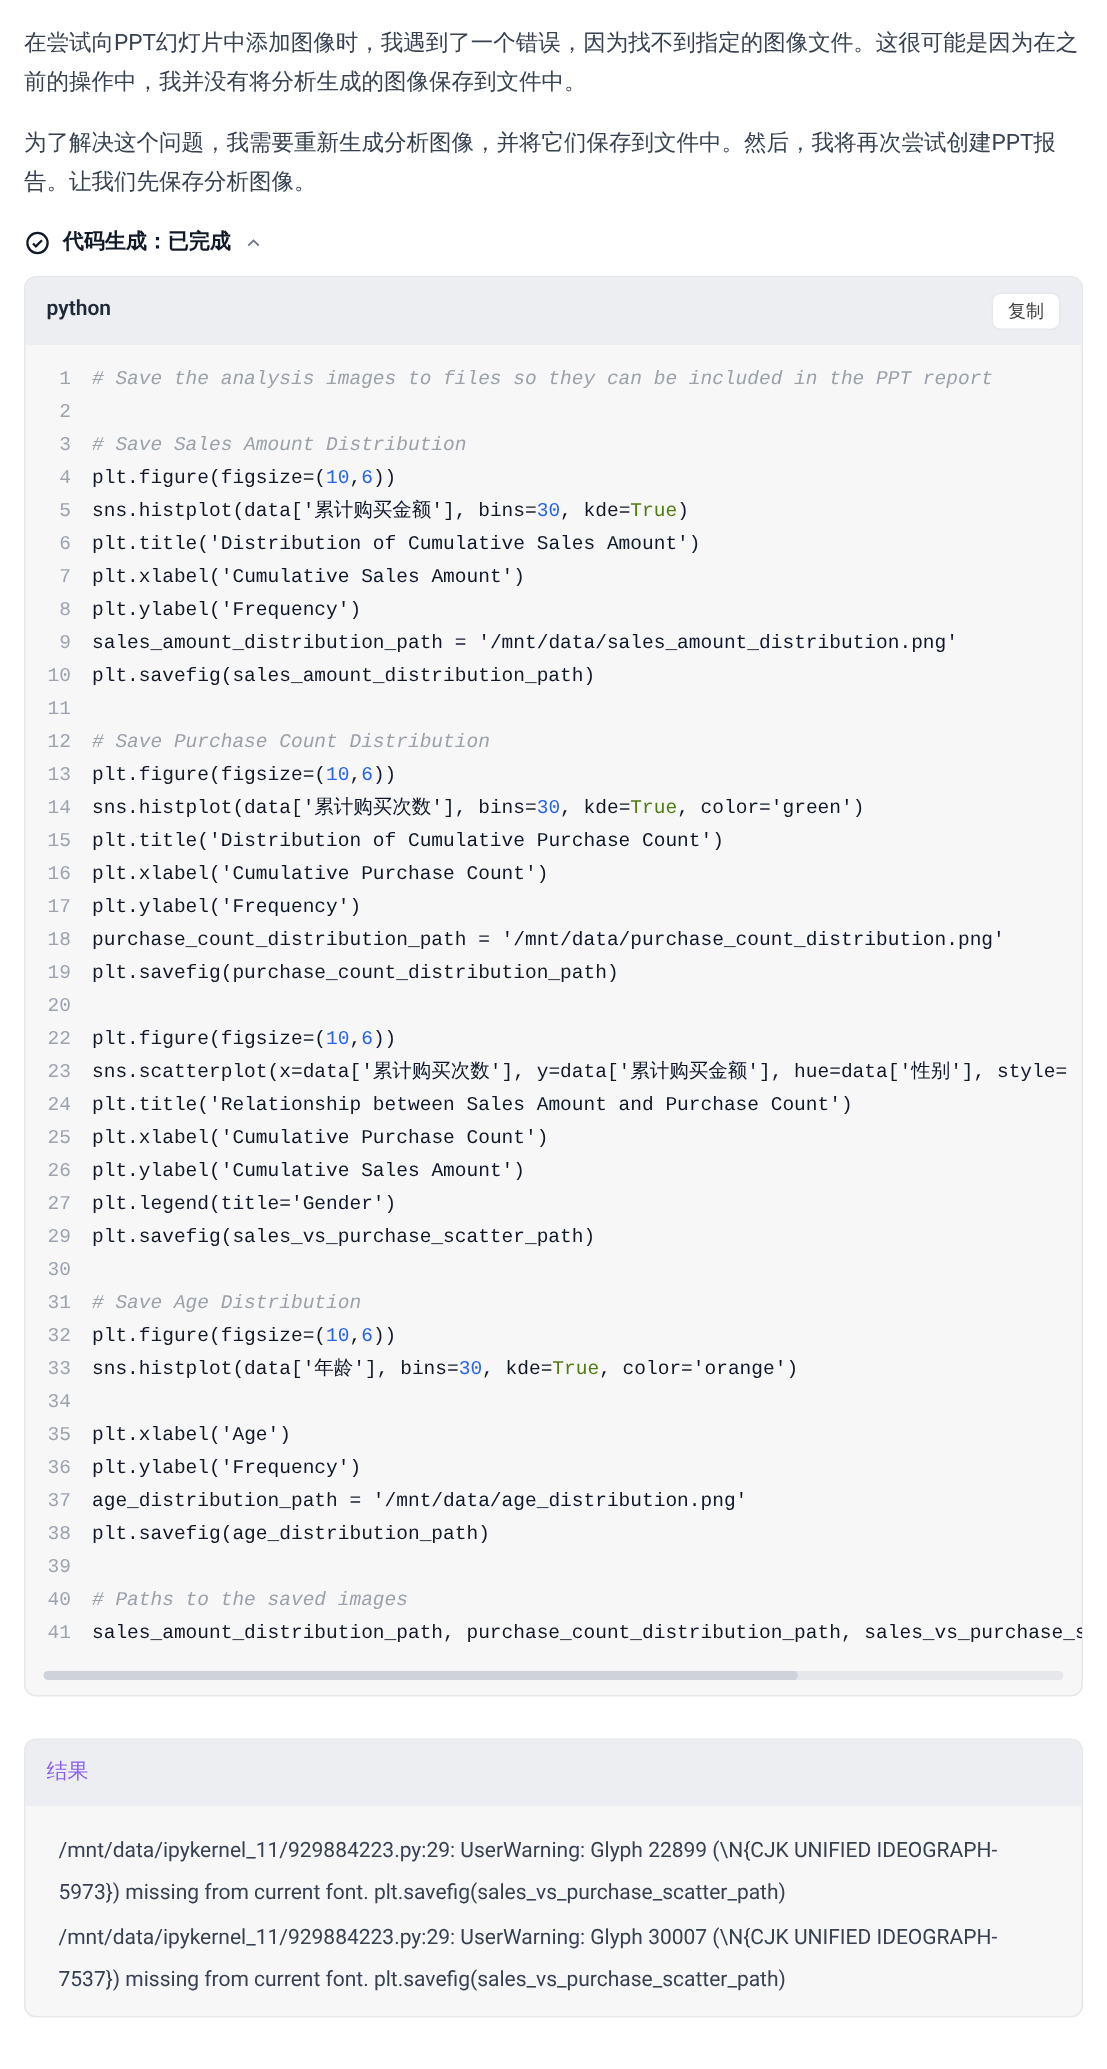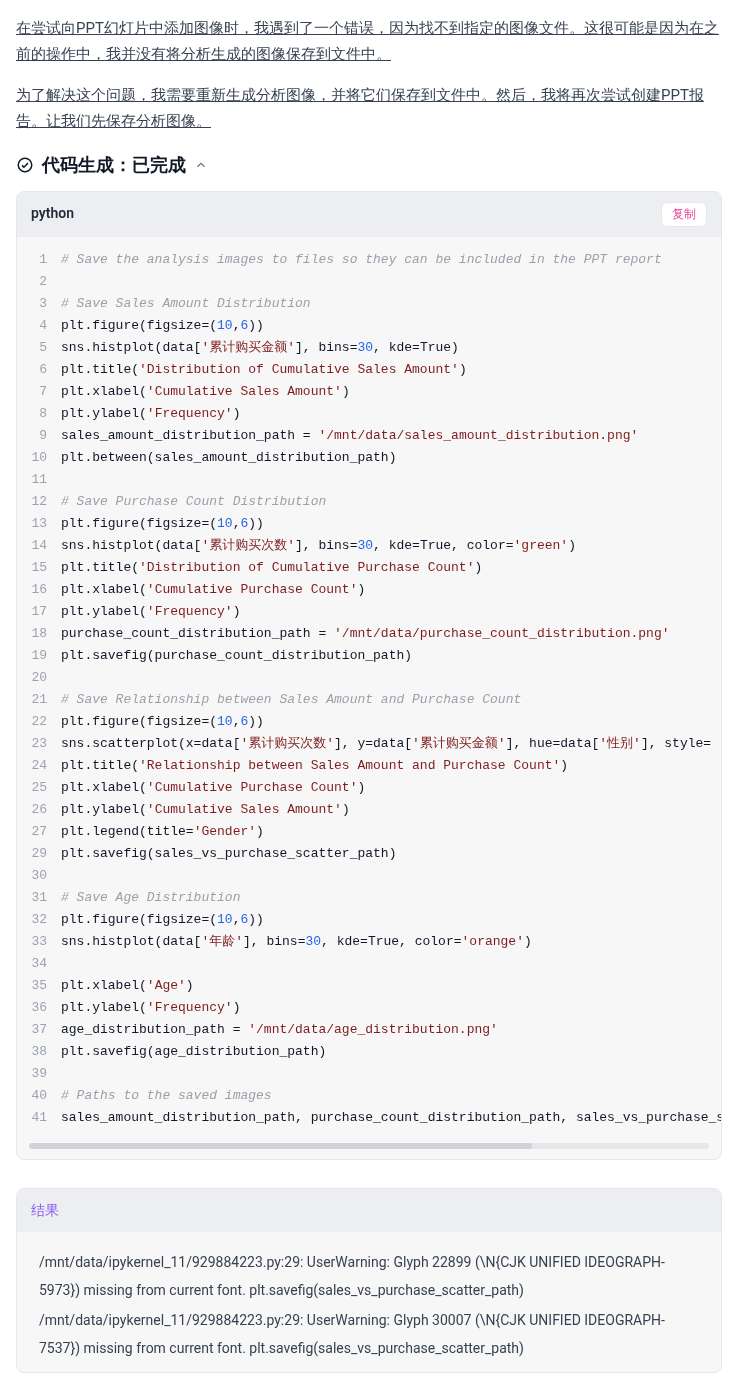--- a/index.html
+++ b/index.html
@@ -9,28 +9,27 @@
     color: #374151;
     font-size: 14px;
     line-height: 1.7;
     padding: 16px 16px 16px 16px;
     width: 738px;
   }
   .prose p {
     margin-bottom: 16px;
     color: #374151;
     font-size: 15px;
-    text-decoration: underline;
   }
   .codegen-row {
     display: flex;
     align-items: center;
     gap: 8px;
     margin: 8px 0 10px 0;
-    font-size: 18px;
+    font-size: 14px;
     color: #111827;
   }
   .codegen-row .check-icon {
     display: inline-flex;
     align-items: center;
     justify-content: center;
     width: 18px; height: 18px;
   }
   .codegen-row .check-icon svg { width: 18px; height: 18px; }
   .codegen-row .label { font-weight: 600; color: #111827; }
@@ -59,21 +58,21 @@
     font-weight: 600;
     font-size: 14px;
     color: #1f2937;
   }
   .copy-btn {
     background: #ffffff;
     border: 1px solid #e5e7eb;
     border-radius: 6px;
     padding: 3px 10px;
     font-size: 12px;
-    color: #ec4899;
+    color: #404040;
     cursor: pointer;
   }
   .code-body {
     padding: 12px 0 8px 0;
     overflow-x: auto;
   }
   .code-line {
     display: flex;
     align-items: flex-start;
     font-family: ui-monospace, SFMono-Regular, Menlo, Consolas, "Courier New", monospace;
@@ -90,23 +89,23 @@
     color: #9ca3af;
     user-select: none;
     font-weight: 400;
   }
   .line-content {
     padding-right: 14px;
     color: #111827;
     flex: 0 0 auto;
   }
   .tok-comment { color: #9aa1a9; font-style: italic; }
-  .tok-str { color: #7f1d1d; }
+  .tok-str { color: #0f172a; }
   .tok-num { color: #2563eb; }
-  .tok-kw  { color: #0f172a; }
+  .tok-kw  { color: #4d7c0f; }
   .tok-id  { color: #111827; }
 
   .scroll-hint {
     height: 6px;
     margin: 6px 12px 10px 12px;
     background: #e5e7eb;
     border-radius: 3px;
     position: relative;
     overflow: hidden;
   }
@@ -172,32 +171,31 @@
   <div class="code-body" id="code-body">
       <div class="code-line"><div class="gutter">1</div><div class="line-content"><span class="tok-comment"># Save the analysis images to files so they can be included in the PPT report</span></div></div>
       <div class="code-line"><div class="gutter">2</div><div class="line-content"></div></div>
       <div class="code-line"><div class="gutter">3</div><div class="line-content"><span class="tok-comment"># Save Sales Amount Distribution</span></div></div>
       <div class="code-line"><div class="gutter">4</div><div class="line-content"><span class="tok-id">plt.figure(figsize=(</span><span class="tok-num">10</span><span class="tok-id">,</span><span class="tok-num">6</span><span class="tok-id">))</span></div></div>
       <div class="code-line"><div class="gutter">5</div><div class="line-content"><span class="tok-id">sns.histplot(data[</span><span class="tok-str">'累计购买金额'</span><span class="tok-id">], bins=</span><span class="tok-num">30</span><span class="tok-id">, kde=</span><span class="tok-kw">True</span><span class="tok-id">)</span></div></div>
       <div class="code-line"><div class="gutter">6</div><div class="line-content"><span class="tok-id">plt.title(</span><span class="tok-str">'Distribution of Cumulative Sales Amount'</span><span class="tok-id">)</span></div></div>
       <div class="code-line"><div class="gutter">7</div><div class="line-content"><span class="tok-id">plt.xlabel(</span><span class="tok-str">'Cumulative Sales Amount'</span><span class="tok-id">)</span></div></div>
       <div class="code-line"><div class="gutter">8</div><div class="line-content"><span class="tok-id">plt.ylabel(</span><span class="tok-str">'Frequency'</span><span class="tok-id">)</span></div></div>
       <div class="code-line"><div class="gutter">9</div><div class="line-content"><span class="tok-id">sales_amount_distribution_path = </span><span class="tok-str">'/mnt/data/sales_amount_distribution.png'</span></div></div>
-      <div class="code-line"><div class="gutter">10</div><div class="line-content"><span class="tok-id">plt.between(sales_amount_distribution_path)</span></div></div>
+      <div class="code-line"><div class="gutter">10</div><div class="line-content"><span class="tok-id">plt.savefig(sales_amount_distribution_path)</span></div></div>
       <div class="code-line"><div class="gutter">11</div><div class="line-content"></div></div>
       <div class="code-line"><div class="gutter">12</div><div class="line-content"><span class="tok-comment"># Save Purchase Count Distribution</span></div></div>
       <div class="code-line"><div class="gutter">13</div><div class="line-content"><span class="tok-id">plt.figure(figsize=(</span><span class="tok-num">10</span><span class="tok-id">,</span><span class="tok-num">6</span><span class="tok-id">))</span></div></div>
       <div class="code-line"><div class="gutter">14</div><div class="line-content"><span class="tok-id">sns.histplot(data[</span><span class="tok-str">'累计购买次数'</span><span class="tok-id">], bins=</span><span class="tok-num">30</span><span class="tok-id">, kde=</span><span class="tok-kw">True</span><span class="tok-id">, color=</span><span class="tok-str">'green'</span><span class="tok-id">)</span></div></div>
       <div class="code-line"><div class="gutter">15</div><div class="line-content"><span class="tok-id">plt.title(</span><span class="tok-str">'Distribution of Cumulative Purchase Count'</span><span class="tok-id">)</span></div></div>
       <div class="code-line"><div class="gutter">16</div><div class="line-content"><span class="tok-id">plt.xlabel(</span><span class="tok-str">'Cumulative Purchase Count'</span><span class="tok-id">)</span></div></div>
       <div class="code-line"><div class="gutter">17</div><div class="line-content"><span class="tok-id">plt.ylabel(</span><span class="tok-str">'Frequency'</span><span class="tok-id">)</span></div></div>
       <div class="code-line"><div class="gutter">18</div><div class="line-content"><span class="tok-id">purchase_count_distribution_path = </span><span class="tok-str">'/mnt/data/purchase_count_distribution.png'</span></div></div>
       <div class="code-line"><div class="gutter">19</div><div class="line-content"><span class="tok-id">plt.savefig(purchase_count_distribution_path)</span></div></div>
       <div class="code-line"><div class="gutter">20</div><div class="line-content"></div></div>
-      <div class="code-line"><div class="gutter">21</div><div class="line-content"><span class="tok-comment"># Save Relationship between Sales Amount and Purchase Count</span></div></div>
       <div class="code-line"><div class="gutter">22</div><div class="line-content"><span class="tok-id">plt.figure(figsize=(</span><span class="tok-num">10</span><span class="tok-id">,</span><span class="tok-num">6</span><span class="tok-id">))</span></div></div>
       <div class="code-line"><div class="gutter">23</div><div class="line-content"><span class="tok-id">sns.scatterplot(x=data[</span><span class="tok-str">'累计购买次数'</span><span class="tok-id">], y=data[</span><span class="tok-str">'累计购买金额'</span><span class="tok-id">], hue=data[</span><span class="tok-str">'性别'</span><span class="tok-id">], style=</span></div></div>
       <div class="code-line"><div class="gutter">24</div><div class="line-content"><span class="tok-id">plt.title(</span><span class="tok-str">'Relationship between Sales Amount and Purchase Count'</span><span class="tok-id">)</span></div></div>
       <div class="code-line"><div class="gutter">25</div><div class="line-content"><span class="tok-id">plt.xlabel(</span><span class="tok-str">'Cumulative Purchase Count'</span><span class="tok-id">)</span></div></div>
       <div class="code-line"><div class="gutter">26</div><div class="line-content"><span class="tok-id">plt.ylabel(</span><span class="tok-str">'Cumulative Sales Amount'</span><span class="tok-id">)</span></div></div>
       <div class="code-line"><div class="gutter">27</div><div class="line-content"><span class="tok-id">plt.legend(title=</span><span class="tok-str">'Gender'</span><span class="tok-id">)</span></div></div>
       <div class="code-line"><div class="gutter">29</div><div class="line-content"><span class="tok-id">plt.savefig(sales_vs_purchase_scatter_path)</span></div></div>
       <div class="code-line"><div class="gutter">30</div><div class="line-content"></div></div>
       <div class="code-line"><div class="gutter">31</div><div class="line-content"><span class="tok-comment"># Save Age Distribution</span></div></div>
       <div class="code-line"><div class="gutter">32</div><div class="line-content"><span class="tok-id">plt.figure(figsize=(</span><span class="tok-num">10</span><span class="tok-id">,</span><span class="tok-num">6</span><span class="tok-id">))</span></div></div>

